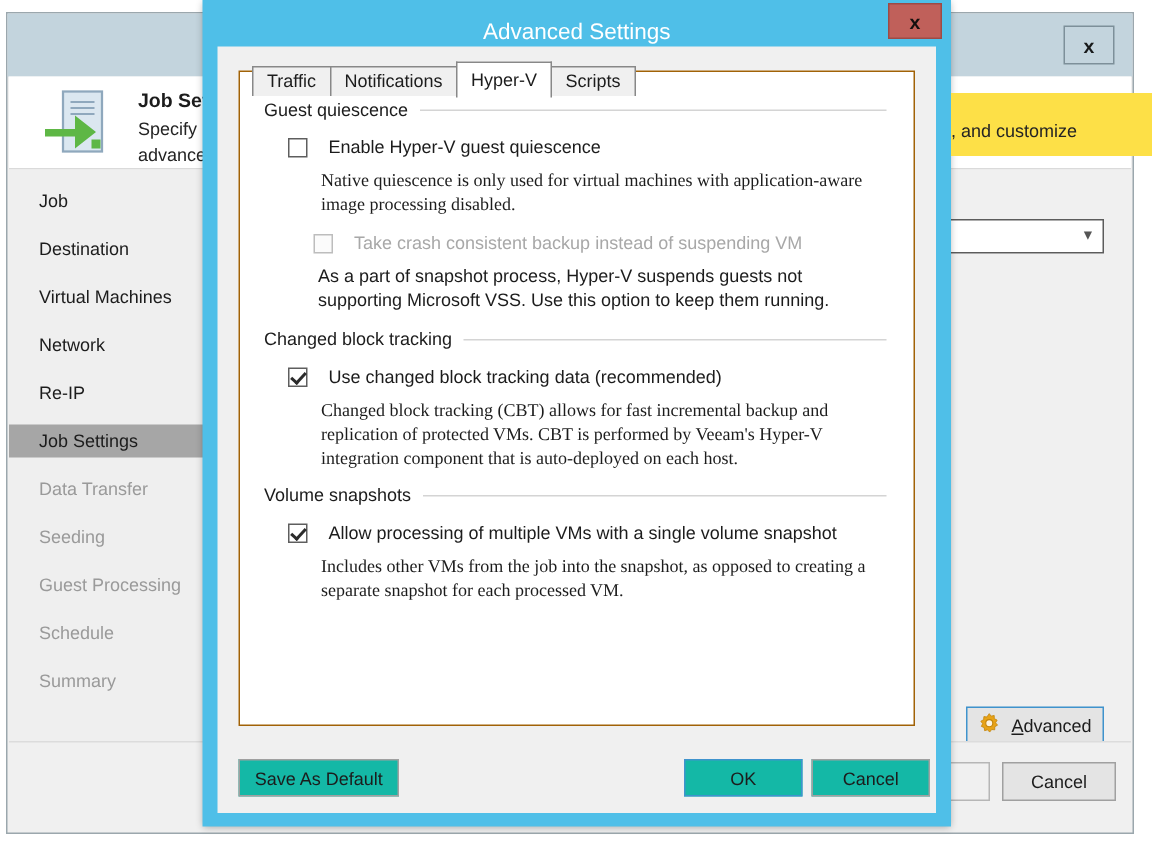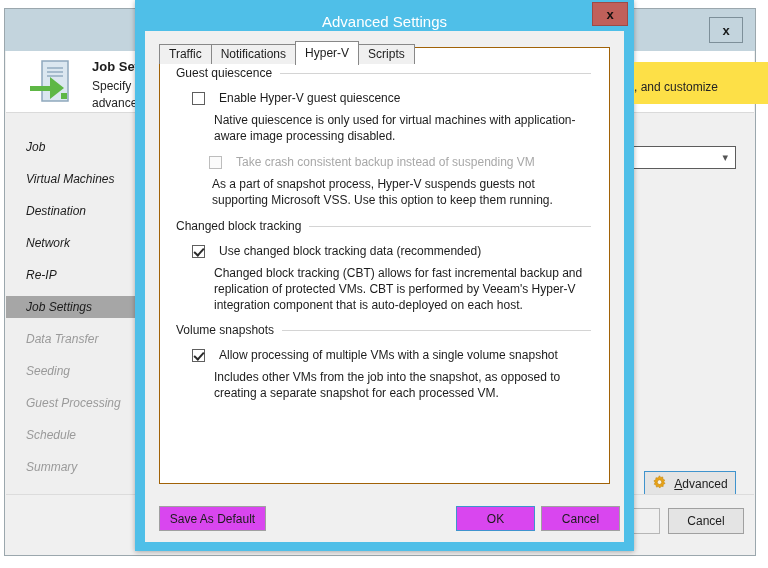--- a/index.html
+++ b/index.html
@@ -91,22 +91,21 @@
   }
   #bg-sidebar {
     position: absolute;
     left: 1px;
     top: 104px;
     width: 165px;
     bottom: 61px;
     background: #efefef;
     border-right: 1px solid #d7d7d7;
     box-sizing: border-box;
-    padding-top: 23px;
-    font-style: italic;
+    padding-top: 10px;
   }
   .side-item {
     height: 22px;
     line-height: 22px;
     padding-left: 20px;
     font-size: 12px;
     color: #1c1c1c;
     margin-bottom: 10px;
     white-space: nowrap;
   }
@@ -231,21 +230,21 @@
     left: 10px;
     top: 31px;
     width: 479px;
     height: 511px;
     background: #f0f0f0;
     box-sizing: border-box;
   }
   
   #tabstrip {
     position: absolute;
-    left: 14px;
+    left: 23px;
     top: 11px;
     height: 22px;
     display: flex;
     align-items: flex-end;
     z-index: 3;
   }
   .tab {
     height: 20px;
     line-height: 19px;
     padding: 0 9px;
@@ -324,27 +323,27 @@
     border-width: 0 2px 2px 0;
     transform: rotate(42deg);
   }
   .cb-label.disabled { color: #a8a8a8; }
   .desc {
     font-size: 12px;
     line-height: 16px;
     color: #1c1c1c;
     margin-top: 7px;
   }
-  .desc.p1 { padding-left: 54px; padding-right: 11px; }
+  .desc.p1 { padding-left: 54px; padding-right: 11px; font-family: Liberation Serif, serif; }
   .desc.p2 { padding-left: 52px; padding-right: 24px; }
   #modal-footer-btns { position: absolute; left: 0; top: 475px; width: 100%; }
   .mbtn {
     position: absolute;
     height: 25px;
-    background: #d946ef;
+    background: #14b8a6;
     border: 1px solid #a0a0a0;
     box-sizing: border-box;
     display: flex;
     align-items: center;
     justify-content: center;
     font-size: 12px;
     color: #1c1c1c;
   }
   #btn-save-default { left: 14px; width: 107px; }
   #btn-ok { left: 311px; width: 79px; border: 1px solid #3f93cd; }
@@ -372,22 +371,22 @@
     </div>
     <div id="bg-header-text">
       <div id="bg-header-title">Job Settin</div>
       <div class="bg-header-sub">Specify ba</div>
       <div class="bg-header-sub">advanced </div>
     </div>
   </div>
 
   <div id="bg-sidebar">
     <div class="side-item">Job</div>
+    <div class="side-item">Destination</div>
     <div class="side-item">Virtual Machines</div>
-    <div class="side-item">Destination</div>
     <div class="side-item">Network</div>
     <div class="side-item">Re-IP</div>
     <div class="side-item selected">Job Settings</div>
     <div class="side-item disabled">Data Transfer</div>
     <div class="side-item disabled">Seeding</div>
     <div class="side-item disabled">Guest Processing</div>
     <div class="side-item disabled">Schedule</div>
     <div class="side-item disabled">Summary</div>
   </div>
 

